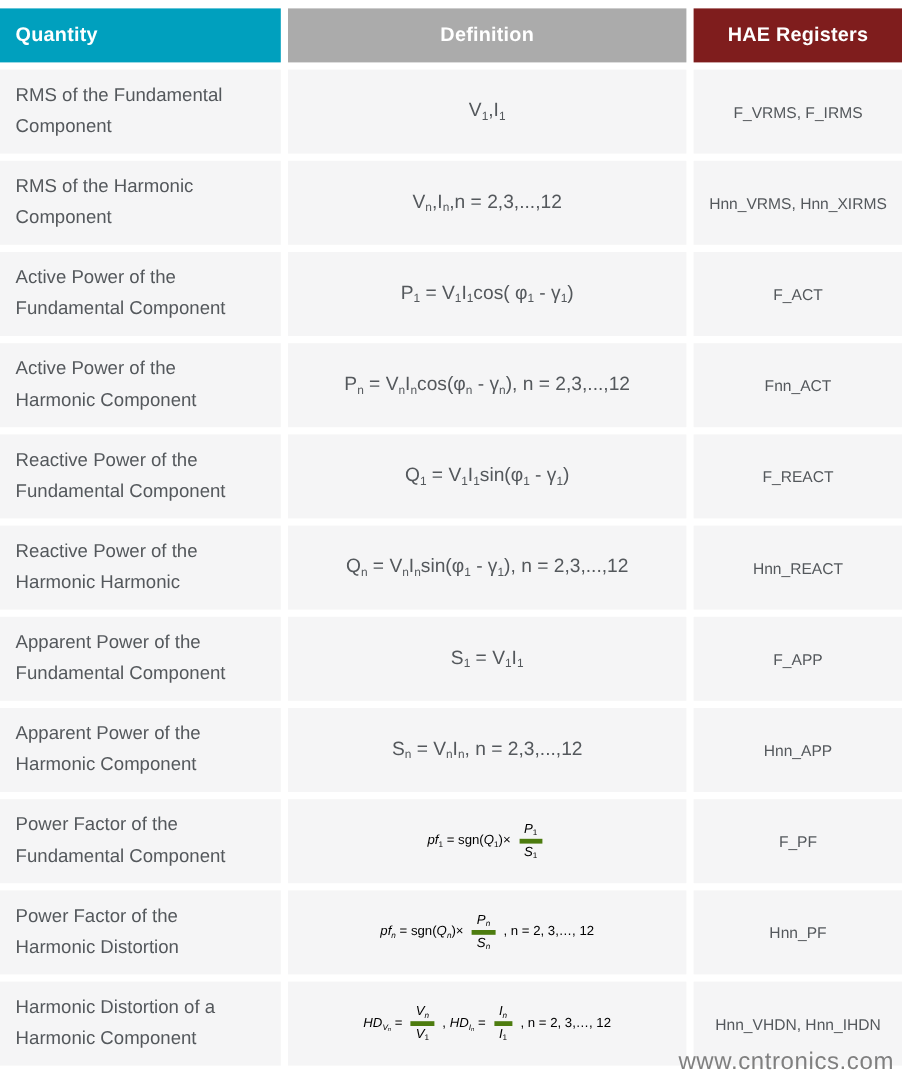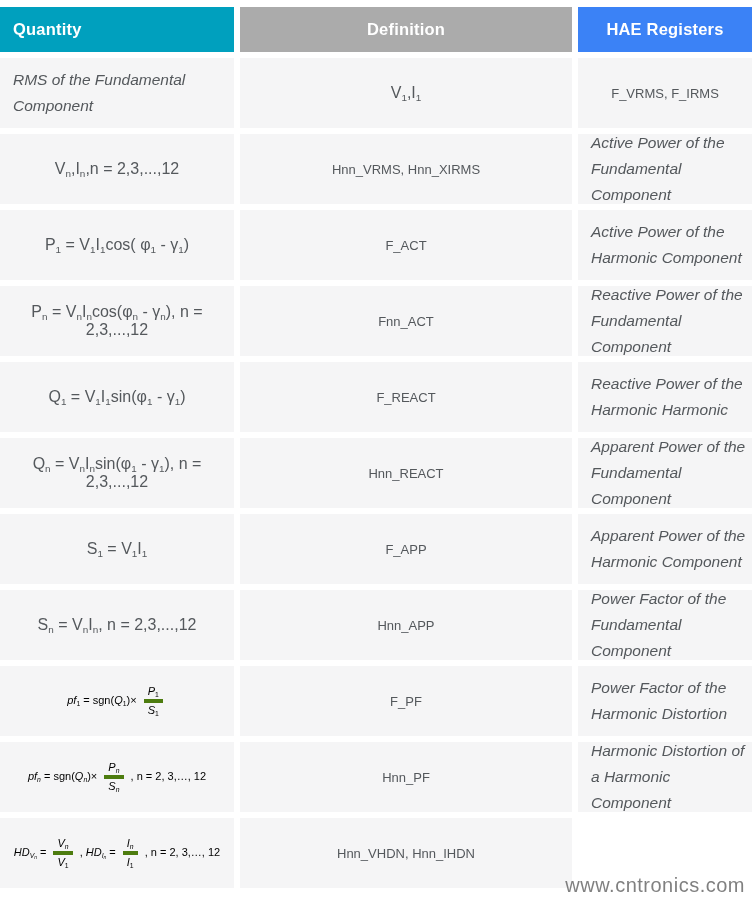--- a/index.html
+++ b/index.html
@@ -21,29 +21,29 @@
     width:752px;
     background:#ffffff;
   }
   .hdr{
     display:flex;align-items:center;justify-content:center;
     color:#ffffff;font-weight:bold;font-size:16.5px;
     letter-spacing:0.2px;
   }
   .hdr-quantity{background:#00A0BE;justify-content:flex-start;padding-left:13px;box-sizing:border-box;}
   .hdr-def{background:#ABABAB;}
-  .hdr-reg{background:#3b82f6;}
+  .hdr-reg{background:#7f1d1d;}
   .cell{
     background:#F5F5F6;
     display:flex;align-items:center;
     color:#54585C;
     box-sizing:border-box;
   }
   .cell-quantity{justify-content:flex-start;padding-left:13px;font-size:15.5px;line-height:26px;}
-  .cell-quantity .inner{max-width:182px;font-style:italic;}
+  .cell-quantity .inner{max-width:182px;}
   .cell-def{justify-content:center;text-align:center;font-size:16px;padding:0 8px;}
   .cell-reg{justify-content:center;text-align:center;font-size:13px;line-height:25px;padding:0 10px;}
   .cell-reg .inner{max-width:152px;}
   .serif{font-family:Liberation Sans, sans-serif;font-size:11px;color:#000000;}
   .it{font-style:italic;}
   .sub{font-size:62%;position:relative;top:0.28em;line-height:0;}
   .sub2{font-size:44%;position:relative;top:0.62em;line-height:0;}
   .frac{display:inline-block;vertical-align:middle;text-align:center;margin:0 4px;line-height:1.15;}
   .frac .num{display:block;border-bottom:4px solid #4d7c0f;padding:0 4px 1px;}
   .frac .den{display:block;padding:1px 4px 0;}
@@ -62,20 +62,23 @@
     <div class="hdr hdr-def">Definition</div>
     <div class="hdr hdr-reg">HAE Registers</div>
   <div class="cell cell-quantity">
         <span class="inner">RMS of the Fundamental Component</span>
       </div>
       <div class="cell cell-def">
         <span><span>V</span><span class="sub">1</span><span>,I</span><span class="sub">1</span></span>
       </div>
       <div class="cell cell-reg">
         <span class="inner">F_VRMS, F_IRMS</span>
+      </div>
+      <div class="cell cell-quantity">
+        <span class="inner">RMS of the Harmonic Component</span>
       </div>
       <div class="cell cell-def">
         <span><span>V</span><span class="sub">n</span><span>,I</span><span class="sub">n</span><span>,n = 2,3,...,12</span></span>
       </div>
       <div class="cell cell-reg">
         <span class="inner">Hnn_VRMS, Hnn_XIRMS</span>
       </div>
       <div class="cell cell-quantity">
         <span class="inner">Active Power of the Fundamental Component</span>
       </div>

